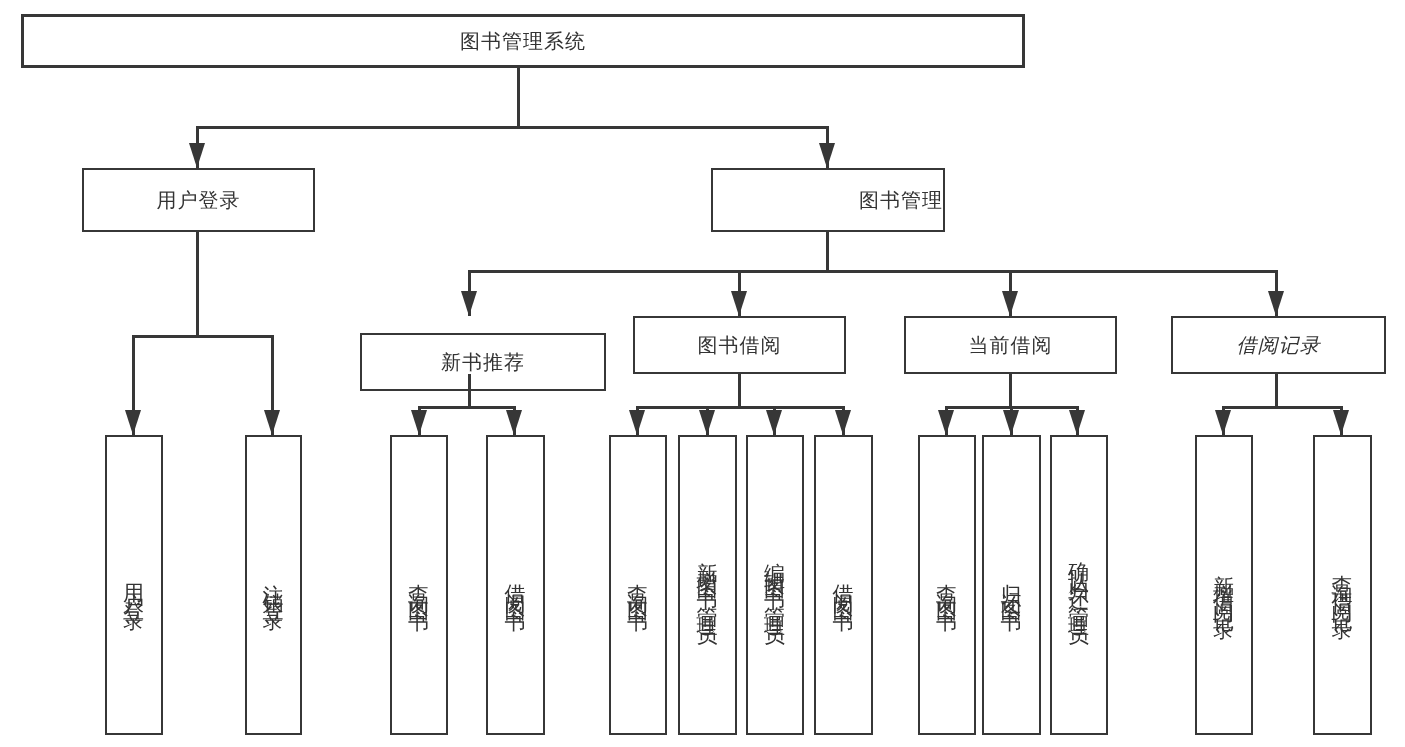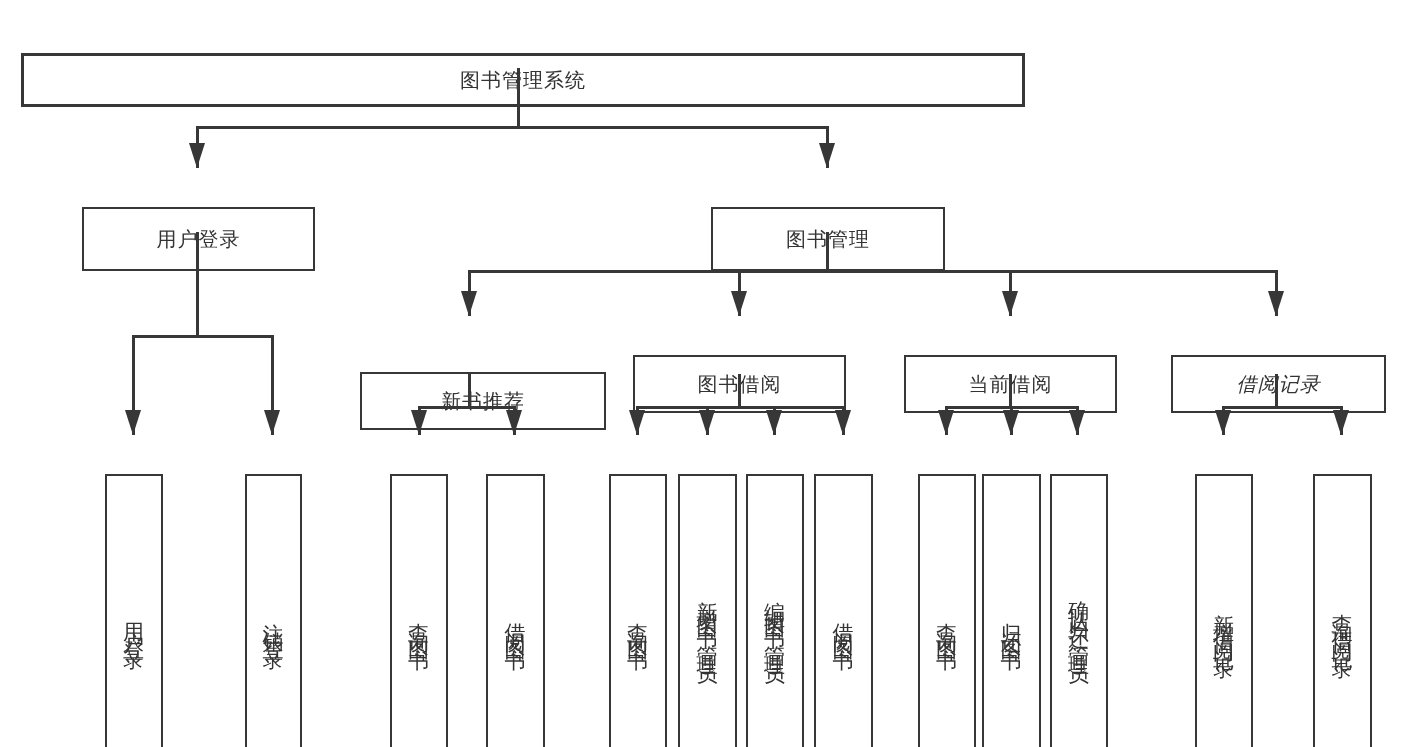--- a/index.html
+++ b/index.html
@@ -17,21 +17,20 @@
   }
   .node {
     position: absolute;
     border: 2px solid #373737;
     background: #ffffff;
     display: flex;
     align-items: center;
     justify-content: center;
     color: #333333;
     box-sizing: border-box;
-    margin-top: 39px;
   }
   .node.root { border-width: 3px; }
   .hlabel {
     font-size: 20px;
     letter-spacing: 1px;
     white-space: nowrap;
   }
   .leaf .vlabel {
     writing-mode: vertical-rl;
     text-orientation: mixed;
@@ -70,21 +69,21 @@
 
 <div id="stage">
 
   <div class="node root" style="left:21px; top:14px; width:1004px; height:54px;">
     <span class="hlabel">图书管理系统</span>
   </div>
 
   <div class="node" style="left:82px; top:168px; width:233px; height:64px;">
     <span class="hlabel">用户登录</span>
   </div>
-  <div class="node" style="left:711px; top:168px; width:234px; height:64px;">
+  <div class="node" style="left:711px; top:168px; width:234px; height:64px;justify-content:flex-end;">
     <span class="hlabel">图书管理</span>
   </div>
 
   <div class="node" style="left:360px; top:333px; width:246px; height:58px;">
     <span class="hlabel">新书推荐</span>
   </div>
   <div class="node" style="left:633px; top:316px; width:213px; height:58px;">
     <span class="hlabel">图书借阅</span>
   </div>
   <div class="node" style="left:904px; top:316px; width:213px; height:58px;">

